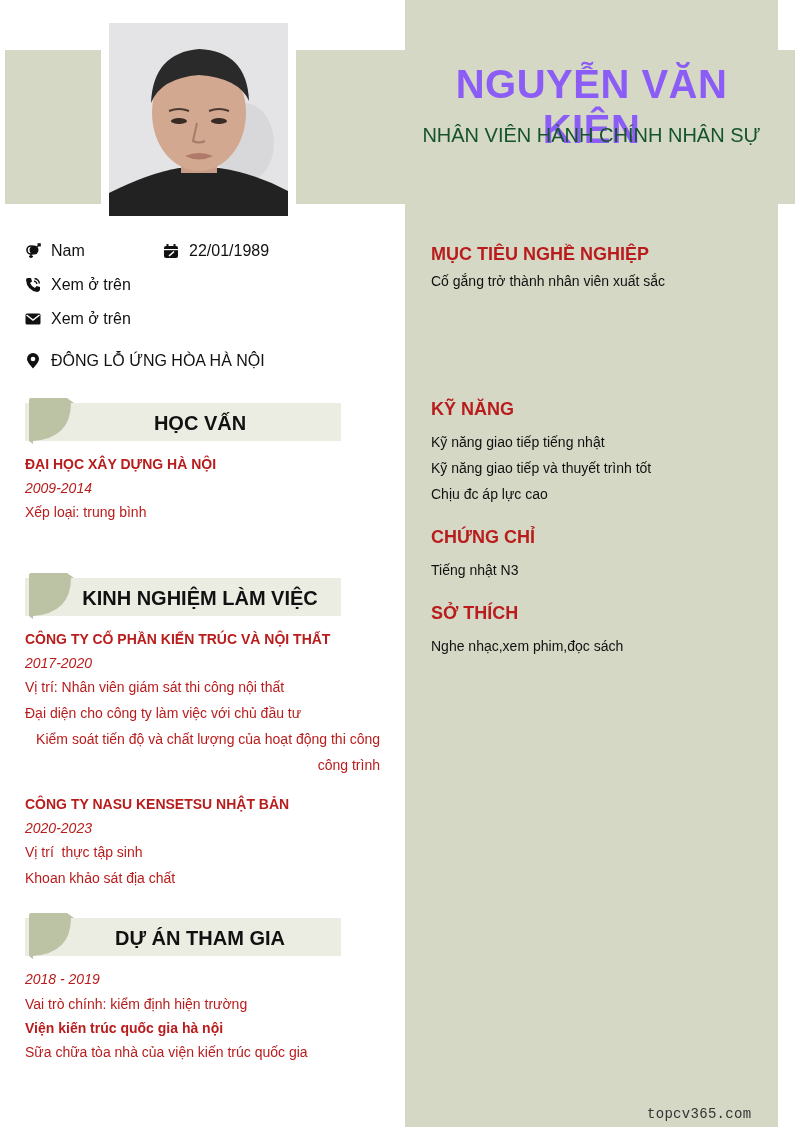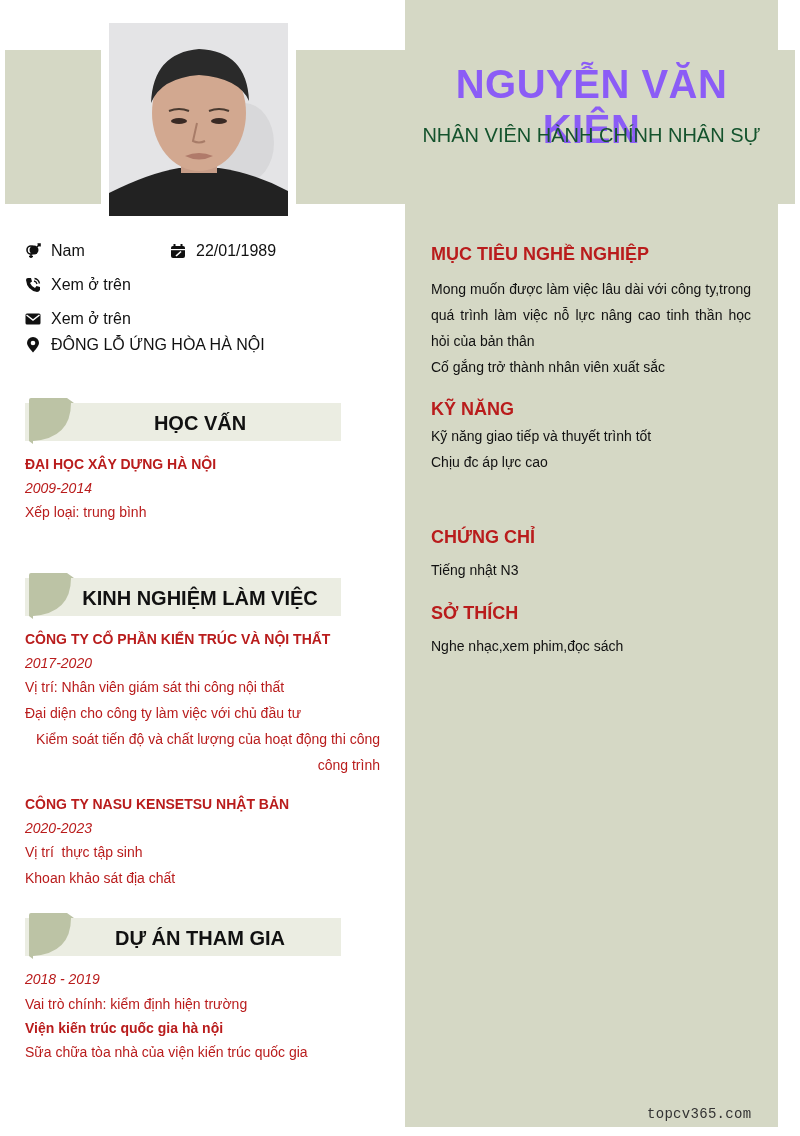--- a/index.html
+++ b/index.html
@@ -66,21 +66,21 @@
   <span class="ico">
     <svg width="16" height="16" viewBox="0 0 16 16">
         <circle cx="9" cy="7" r="4.5" fill="#111"></circle>
         <circle cx="6" cy="7" r="4" fill="none" stroke="#111" stroke-width="1.6"></circle>
         <path d="M6 11 V15 M4 13.5 H8" stroke="#111" stroke-width="1.6"></path>
         <path d="M12 4 L15 1 M12.5 1 H15 V3.5" stroke="#111" stroke-width="1.6" fill="none"></path>
       </svg>
   </span>
   <span>Nam</span>
 </div>
-<div class="abs contact" style="left:170px; top:242px;">
+<div class="abs contact" style="left:163px; top:242px;">
   <span class="ico">
     <svg width="16" height="16" viewBox="0 0 16 16">
         <rect x="1" y="3" width="14" height="12" rx="2" fill="#111"></rect>
         <rect x="3.5" y="1" width="2" height="3.5" fill="#111"></rect>
         <rect x="10.5" y="1" width="2" height="3.5" fill="#111"></rect>
         <rect x="1" y="6" width="14" height="1.2" fill="#fff"></rect>
         <path d="M6 13 L11 8.5" stroke="#fff" stroke-width="1.6"></path>
       </svg>
   </span>
   <span>22/01/1989</span>
@@ -96,21 +96,21 @@
 </div>
 <div class="abs contact" style="left:25px; top:310px;">
   <span class="ico">
     <svg width="16" height="16" viewBox="0 0 16 16">
         <rect x="0.5" y="2.5" width="15" height="11" rx="1.5" fill="#111"></rect>
         <path d="M1.5 4 L8 9 L14.5 4" stroke="#fff" stroke-width="1.4" fill="none"></path>
       </svg>
   </span>
   <span>Xem ở trên</span>
 </div>
-<div class="abs contact" style="left:25px; top:336px;">
+<div class="abs contact" style="left:25px; top:352px;">
   <span class="ico">
     <svg width="16" height="16" viewBox="0 0 16 16">
         <path d="M8 15.5 Q2 9 2 6 A6 6 0 0 1 14 6 Q14 9 8 15.5 Z" fill="#111"></path>
         <circle cx="8" cy="6" r="2.3" fill="#fff"></circle>
       </svg>
   </span>
   <span>ĐÔNG LỖ ỨNG HÒA HÀ NỘI</span>
 </div>
 
 <div class="abs sec-head" style="top:398px;">
@@ -156,26 +156,26 @@
 </div>
 <div class="abs left-block" style="top:967px;">
   <div class="lt ital" style="line-height:24px;">2018 - 2019</div>
   <div class="lt">Vai trò chính: kiểm định hiện trường</div>
   <div class="lt bold" style="line-height:22px;">Viện kiến trúc quốc gia hà nội</div>
   <div class="lt">Sữa chữa tòa nhà của viện kiến trúc quốc gia</div>
 </div>
 
 <div class="abs right-block" style="top:240px;">
   <div class="rh">MỤC TIÊU NGHỀ NGHIỆP</div>
-  <div class="rt" style="margin-top:8px;">Mong muốn được làm việc lâu dài với công ty,trong quá trình làm việc nỗ lực nâng cao tinh thần học hỏi của bản thân</div>
   <div class="rt">Cố gắng trở thành nhân viên xuất sắc</div>
 </div>
 
 <div class="abs right-block" style="top:395px;">
   <div class="rh">KỸ NĂNG</div>
+  <div class="rt" style="margin-top:6px;">Kỹ năng giao tiếp tiếng nhật</div>
   <div class="rt">Kỹ năng giao tiếp và thuyết trình tốt</div>
   <div class="rt">Chịu đc áp lực cao</div>
 </div>
 
 <div class="abs right-block" style="top:523px;">
   <div class="rh">CHỨNG CHỈ</div>
   <div class="rt" style="margin-top:6px;">Tiếng nhật N3</div>
 </div>
 
 <div class="abs right-block" style="top:599px;">

